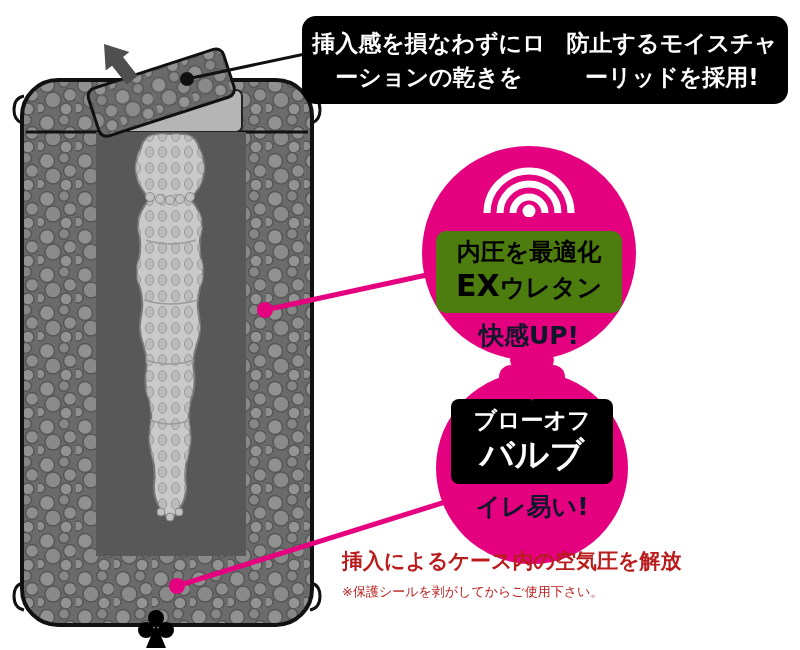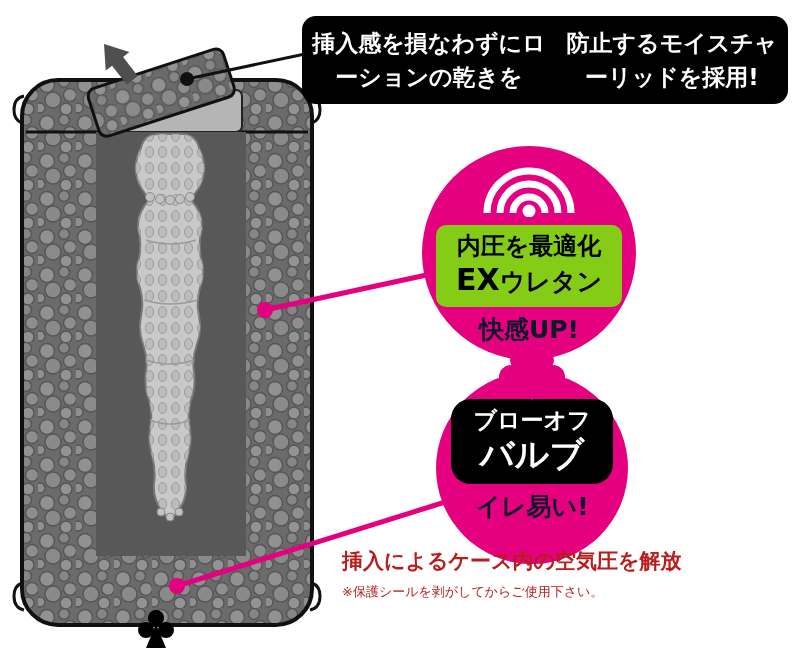--- a/index.html
+++ b/index.html
@@ -22,31 +22,31 @@
     position:absolute; border-radius:50%;
     background:var(--color-magenta,#e4007f);
     display:flex; flex-direction:column; align-items:center; color:#fff;
   }
   .badge--pressure { left:422px; top:146px; width:214px; height:214px; }
   .badge--valve    { left:436px; top:372px; width:192px; height:192px; }
 
   .waves-icon { margin-top:9px; }
 
   .pressure-panel {
-    background:#84cc16; color:#000; border-radius:10px; text-align:center;
-    width:178px; padding:6px 4px 8px; margin-top:8px;
+    background:#4d7c0f; color:#000; border-radius:10px; text-align:center;
+    width:178px; padding:6px 4px 8px; margin-top:14px;
   }
   .pressure-line1 { font-size:24px; font-weight:bold; line-height:1.25; }
   .pressure-line2 { font-size:25px; font-weight:bold; line-height:1.25; }
   .pressure-line2 .ex { font-size:30px; }
 
   .badge-caption { font-weight:bold; font-size:25px; margin-top:6px; color:#0f172a; }
 
   .valve-panel {
-    background:var(--color-ink,#000); color:#fff; border-radius:20px;
+    background:var(--color-ink,#000); color:#fff; border-radius:8px;
     width:154px; margin-top:27px; padding:8px 4px 10px; text-align:center;
   }
   .valve-line1 { font-size:23px; font-weight:bold; line-height:1.2; }
   .valve-line2 { font-size:34px; font-weight:bold; line-height:1.15; }
 
   .cloud-icon { position:absolute; left:489px; top:349px; }
 
   
   .footnote { position:absolute; left:342px; top:547px; color:#b91c1c; }
   .footnote-line1 { font-size:21px; font-weight:bold; white-space:nowrap; }

